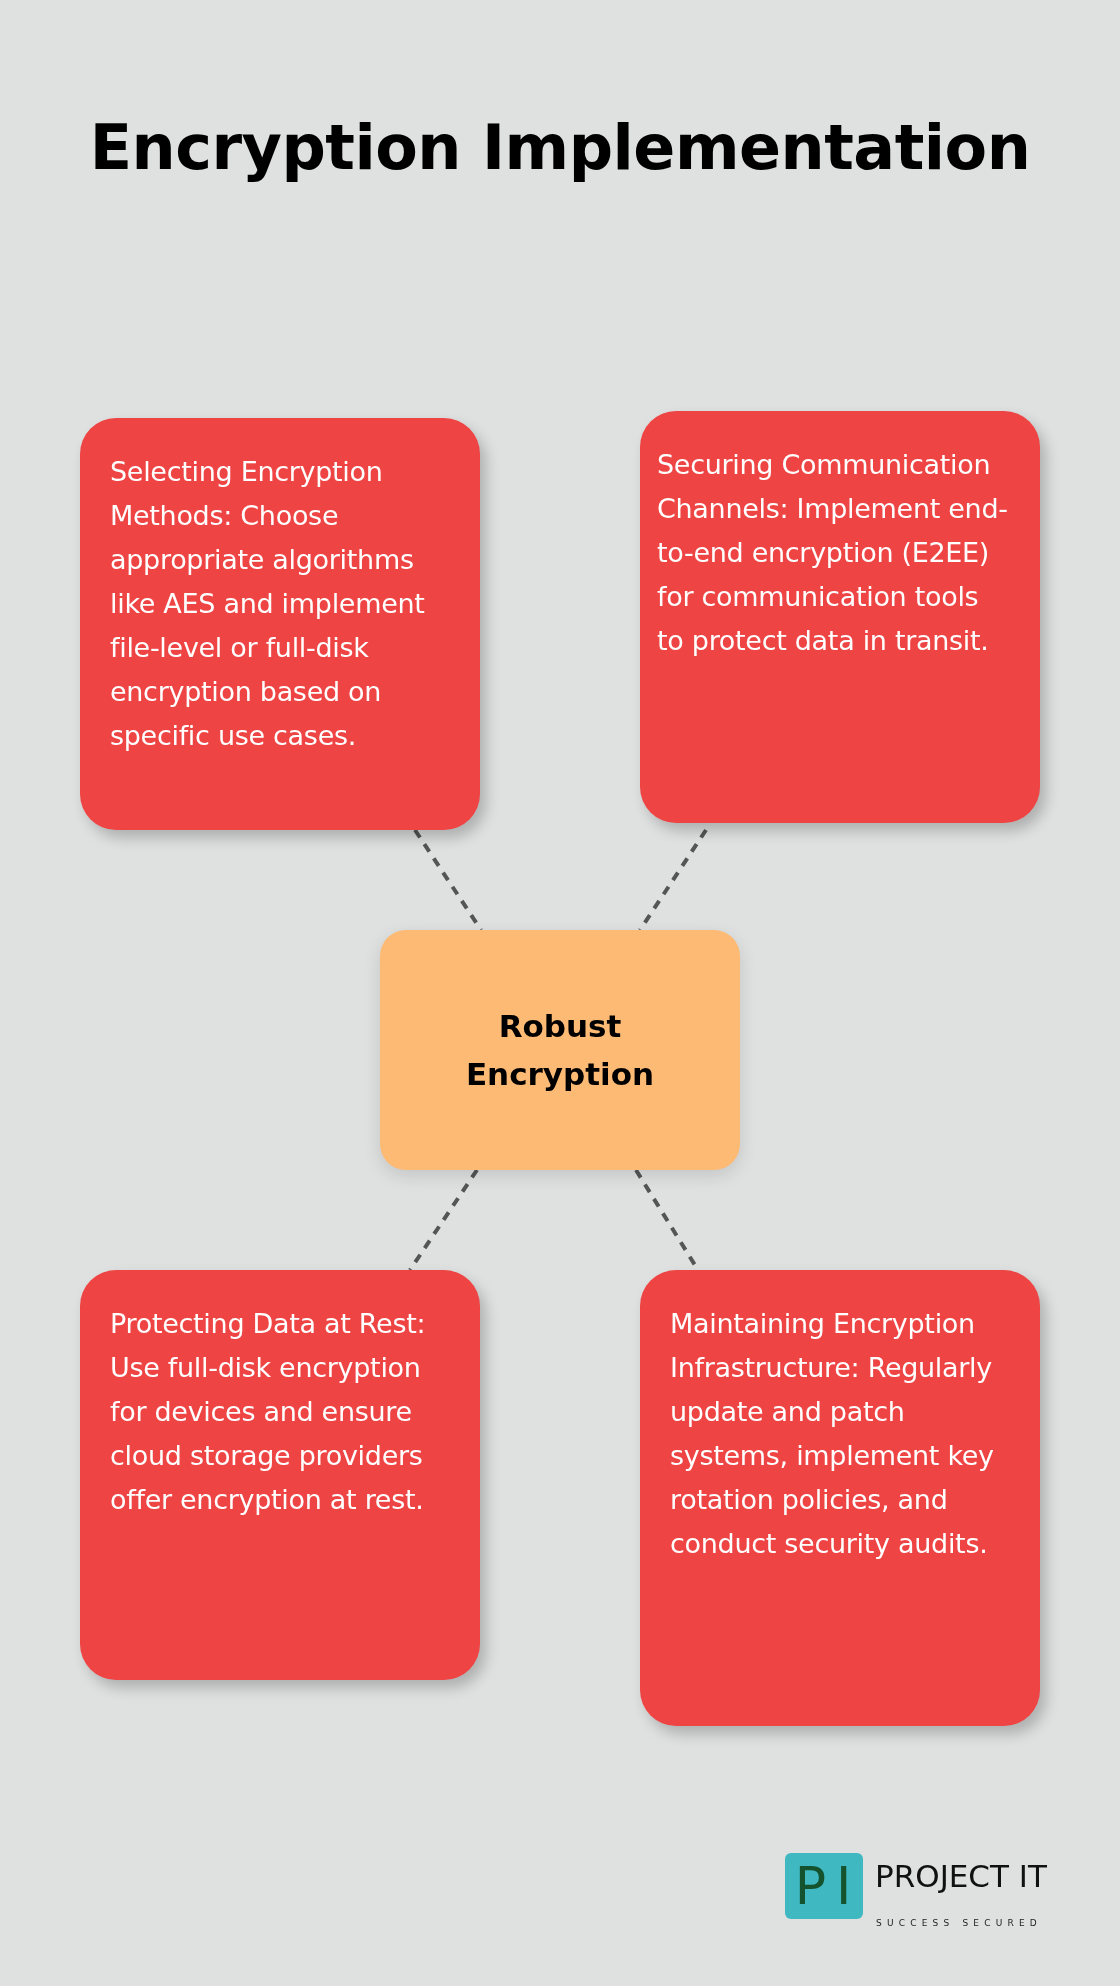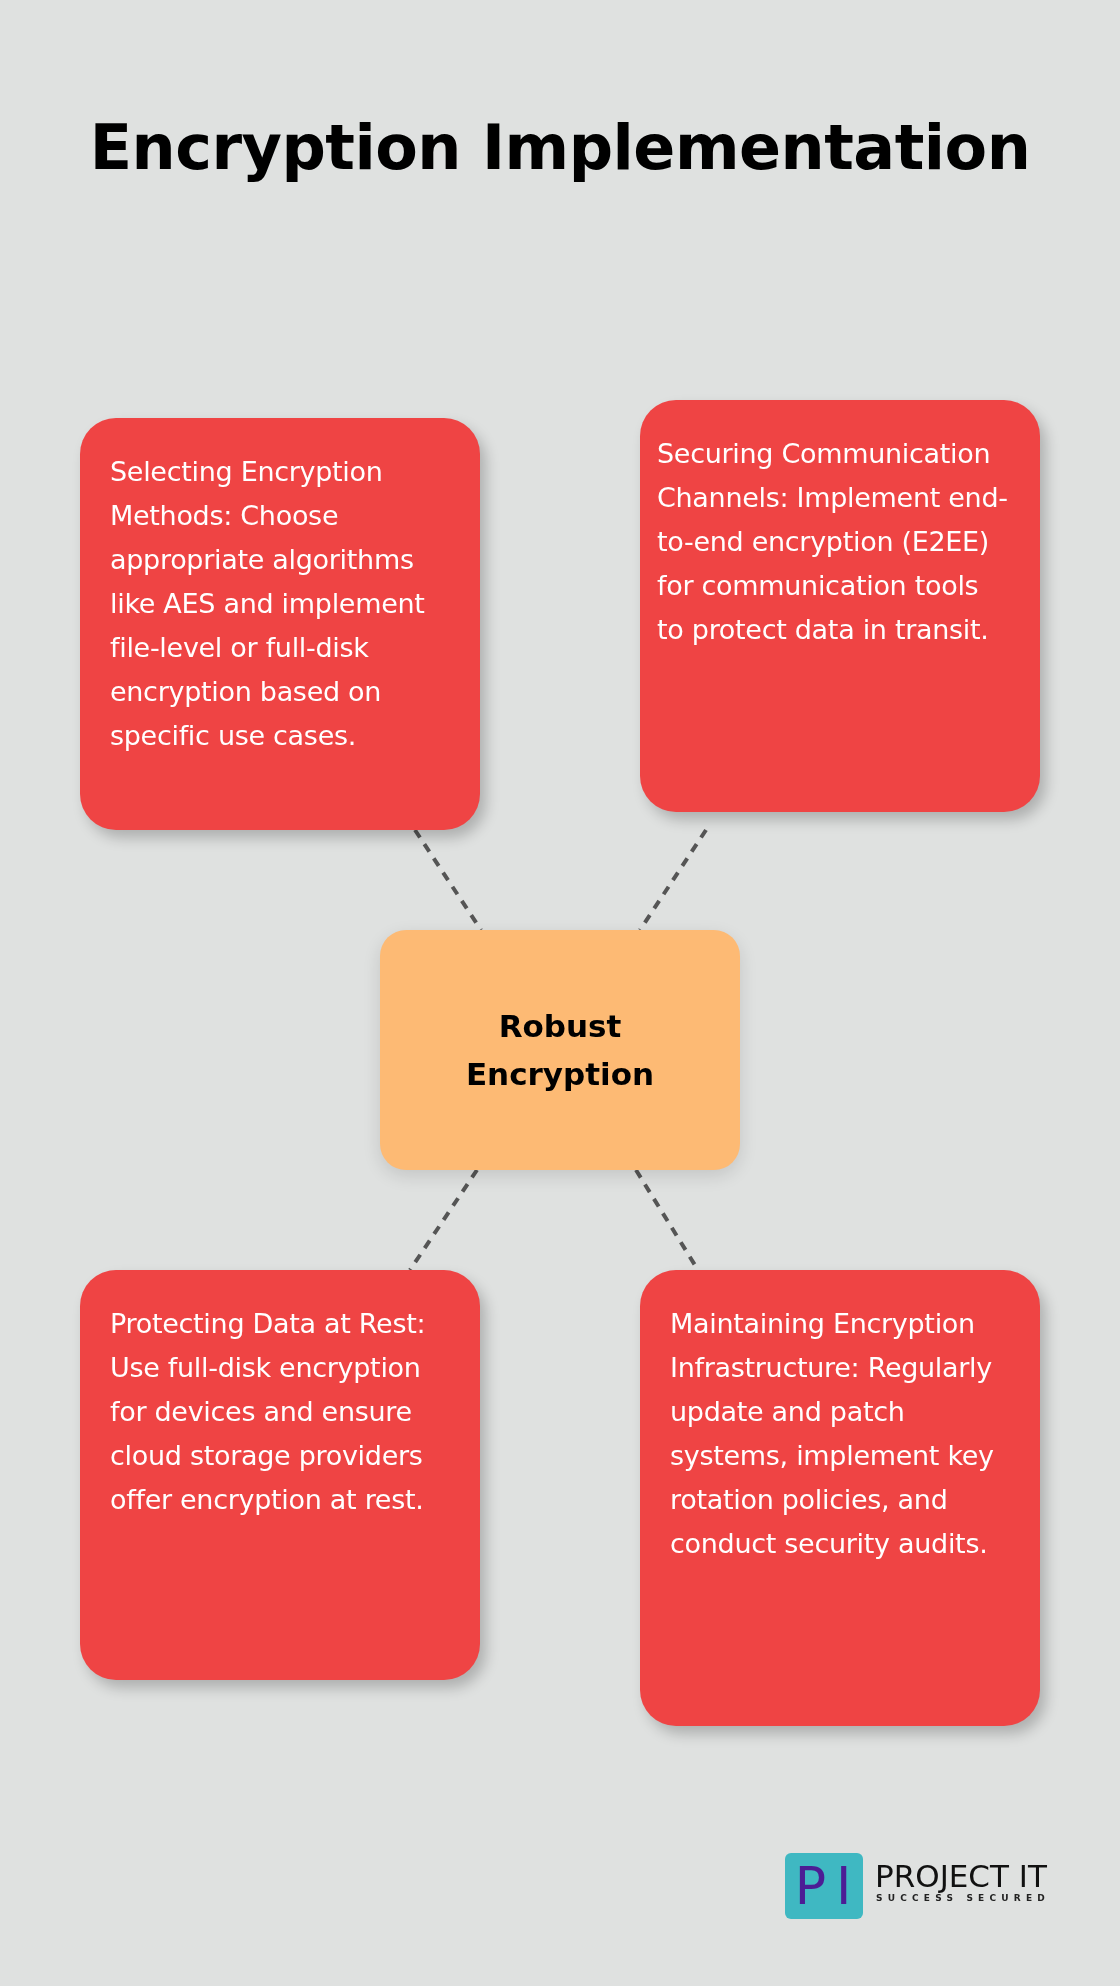--- a/index.html
+++ b/index.html
@@ -28,21 +28,21 @@
     box-shadow: 6px 8px 14px rgba(0,0,0,0.22);
     box-sizing: border-box;
     padding: 32px 30px 0 30px;
     color: #ffffff;
     font-family: "DejaVu Sans", sans-serif;
     font-size: 27px;
     line-height: 44px;
     letter-spacing: -0.3px;
   }
   .card-tl { left: 80px;  top: 418px;  width: 400px; height: 412px; }
-  .card-tr { left: 640px; top: 400px;  width: 400px; height: 412px; padding-left: 17px; }
+  .card-tr { left: 640px; top: 411px;  width: 400px; height: 412px; padding-left: 17px; }
   .card-bl { left: 80px;  top: 1270px; width: 400px; height: 410px; }
   .card-br { left: 640px; top: 1270px; width: 400px; height: 456px; }
   .center {
     position: absolute; left: 380px; top: 930px; width: 360px; height: 240px;
     background: #fdba74;
     border-radius: 26px;
     box-shadow: 0 6px 18px rgba(0,0,0,0.12);
     display: flex; align-items: center; justify-content: center;
     text-align: center;
     font-family: "DejaVu Sans", sans-serif;
@@ -50,35 +50,35 @@
     font-size: 31px;
     line-height: 48px;
     color: #000;
   }
   .center span { display: block; width: 240px; }
   .logo { position: absolute; left: 785px; top: 1853px; width: 280px; height: 66px; }
   .logo-mark {
     position: absolute; left: 0; top: 0; width: 78px; height: 66px;
     background: #3fb8c2; border-radius: 6px;
     font-family: "DejaVu Sans", sans-serif;
-    font-size: 52px; line-height: 66px; color: #4c1d95;
+    font-size: 52px; line-height: 66px; color: #14532d;
     text-align: center; letter-spacing: 10px; text-indent: 8px;
     font-weight: normal;
   }
   .logo-name {
     position: absolute; left: 90px; top: 6px;
     font-family: "DejaVu Sans", sans-serif;
     font-size: 31px; line-height: 34px; color: #111;
     letter-spacing: 0px;
   }
   .logo-tag {
-    position: absolute; left: 91px; top: 39px;
+    position: absolute; left: 91px; top: 64px;
     font-family: "DejaVu Sans", sans-serif;
     font-size: 9px; line-height: 12px; color: #222;
-    letter-spacing: 5.2px; font-weight: bold;
+    letter-spacing: 5.2px; font-weight: normal;
   }
 </style>
 </head>
 <body>
 
 <div class="title">
   <div>Encryption Implementation</div>
 </div>
 
 <svg class="connectors" viewBox="0 0 1120 1986">

